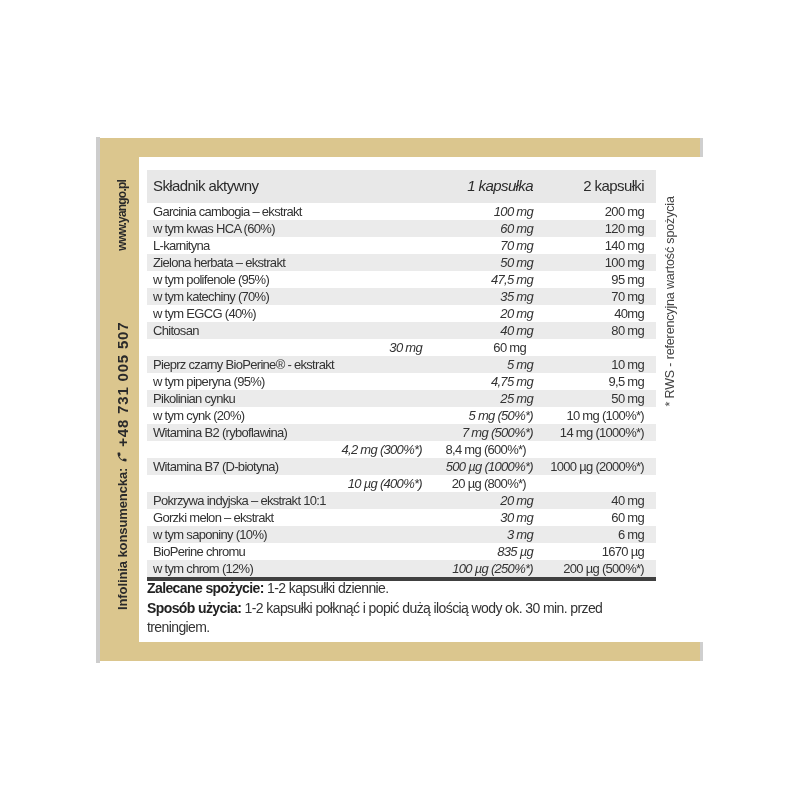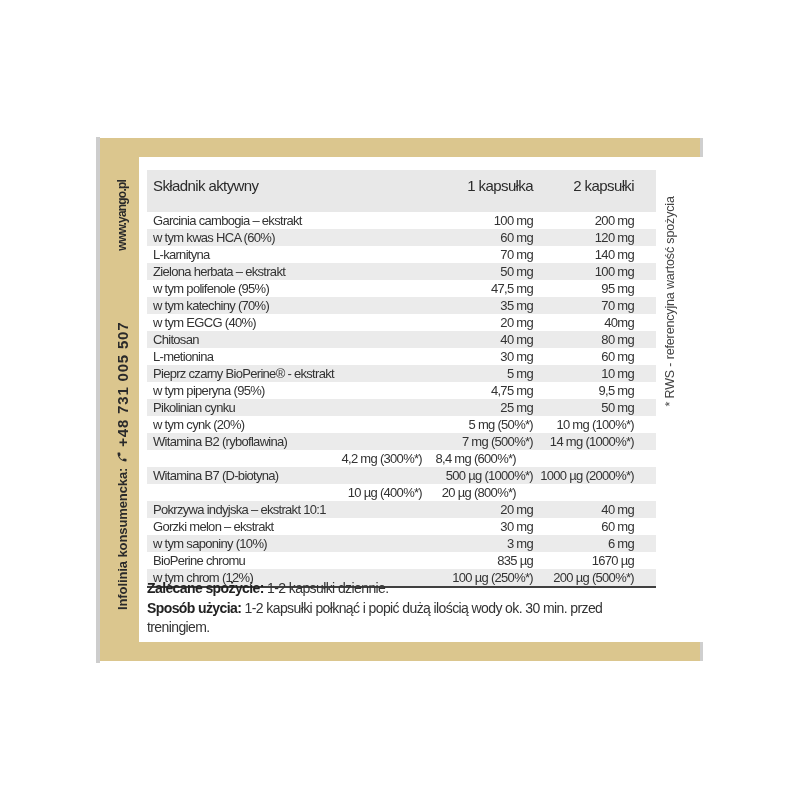--- a/index.html
+++ b/index.html
@@ -31,35 +31,35 @@
     .footnote {
       left:555px; top:284px; width:230px; height:15px;
       transform:rotate(-90deg);
       font-size:12.5px; letter-spacing:-0.15px; color:#444444;
       white-space:nowrap; line-height:15px; text-align:left;
     }
 
     .table { left:147px; top:170px; width:509px; }
     .thead {
       display:grid; grid-template-columns:280px 111px 118px;
-      height:42px; line-height:27px; background:#e8e8e8;
+      height:33px; line-height:27px; background:#e8e8e8;
       font-size:15px; letter-spacing:-0.6px; color:#2b2b2b;
       padding-top:2px; box-sizing:border-box;
     }
-    .rows { border-bottom:2px solid #404040; }
+    .rows { border-bottom:4px solid #404040; }
     .row {
       display:grid; grid-template-columns:280px 111px 118px;
       height:17px; line-height:17px;
       font-size:13px; letter-spacing:-0.7px; color:#333333;
     }
     .rows .row:nth-child(even) { background:#ebebeb; }
     .c-name { padding-left:6px; white-space:nowrap; }
     .c-name.indent { padding-left:6px; }
-    .c-1 { text-align:right; padding-right:5px; white-space:nowrap; }
-    .c-2 { text-align:right; padding-right:22px; white-space:nowrap; }
+    .c-1 { text-align:right; padding-right:5px; white-space:nowrap;font-style:italic; }
+    .c-2 { text-align:right; padding-right:12px; white-space:nowrap; }
 
     .usage {
       left:147px; top:579px; width:515px;
       font-size:14px; letter-spacing:-0.6px; line-height:19.5px; color:#333333;
     }
     .usage b { color:#222222; }
   </style>
 </head>
 <body>
 
@@ -125,21 +125,20 @@
         <div class="c-name indent">w tym EGCG (40%)</div>
         <div class="c-1">20 mg</div>
         <div class="c-2">40mg</div>
       </div>
     <div class="row">
         <div class="c-name">Chitosan</div>
         <div class="c-1">40 mg</div>
         <div class="c-2">80 mg</div>
       </div>
     <div class="row">
-        <div class="c-name">L-metionina</div>
         <div class="c-1">30 mg</div>
         <div class="c-2">60 mg</div>
       </div>
     <div class="row">
         <div class="c-name">Pieprz czarny BioPerine® - ekstrakt</div>
         <div class="c-1">5 mg</div>
         <div class="c-2">10 mg</div>
       </div>
     <div class="row">
         <div class="c-name indent">w tym piperyna (95%)</div>

